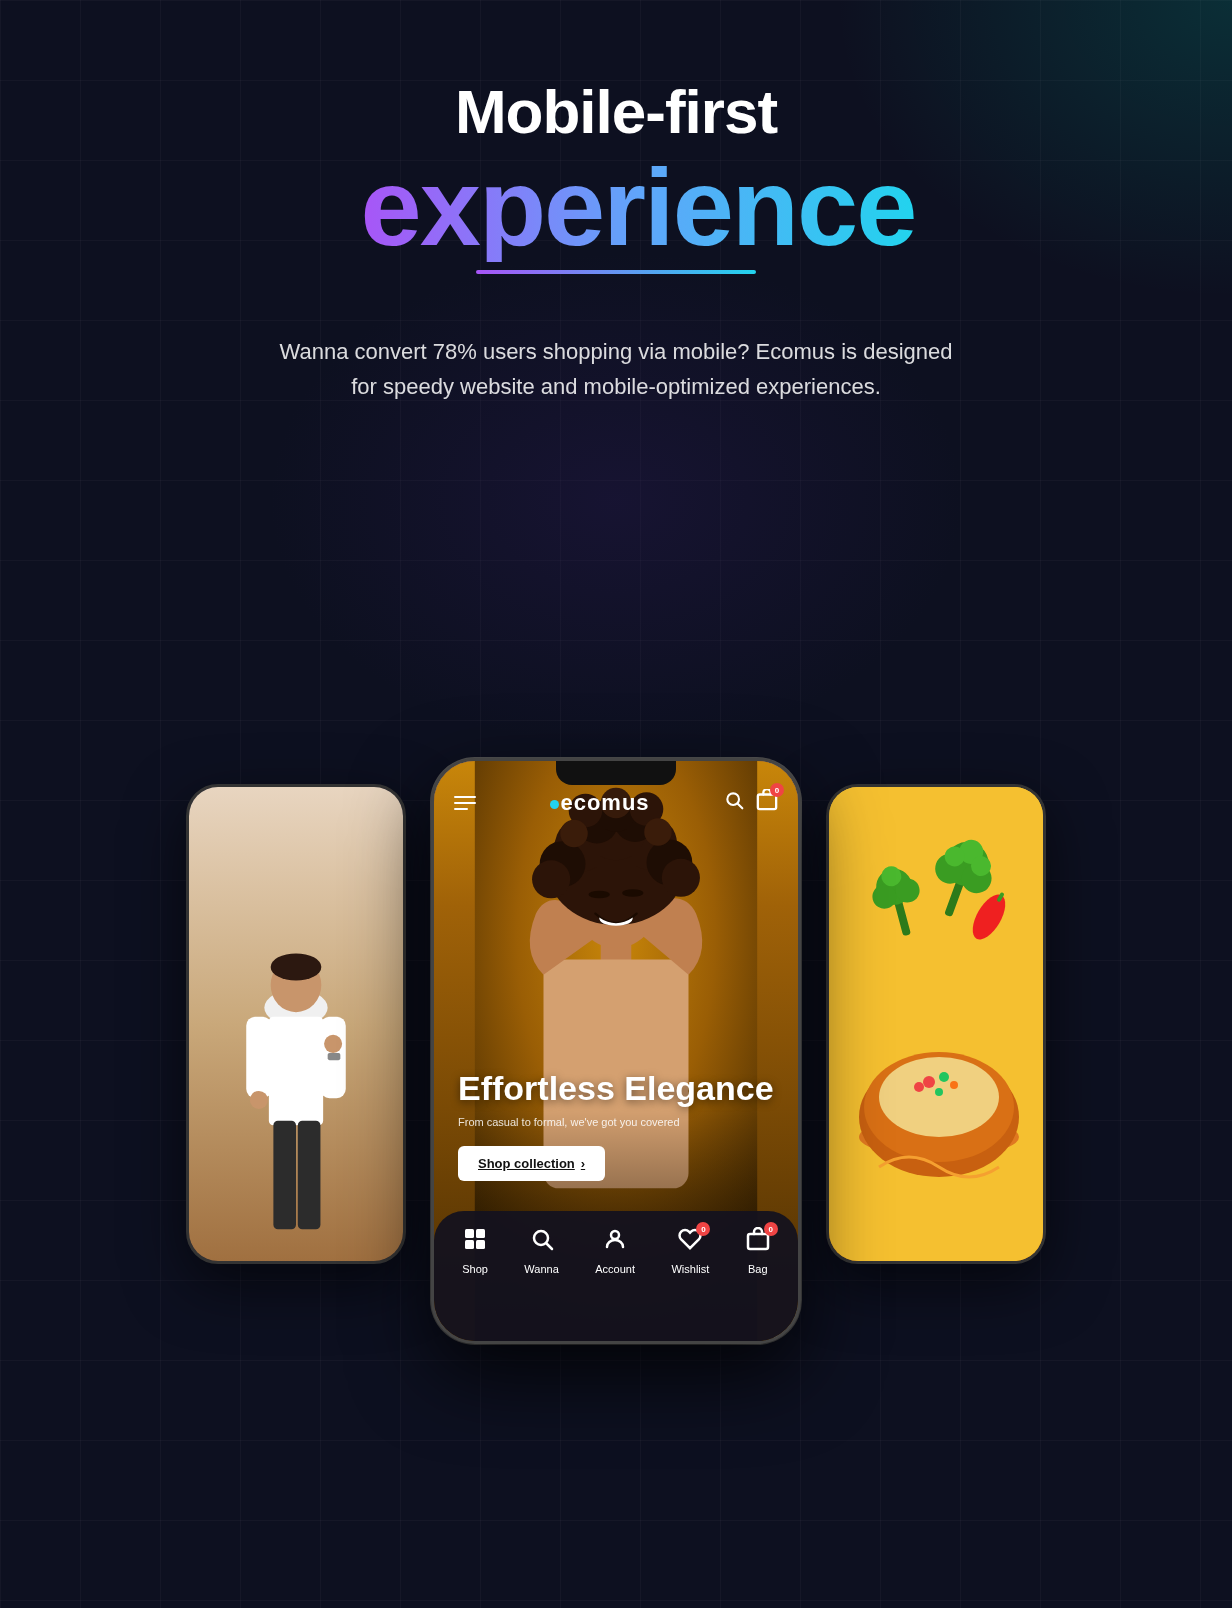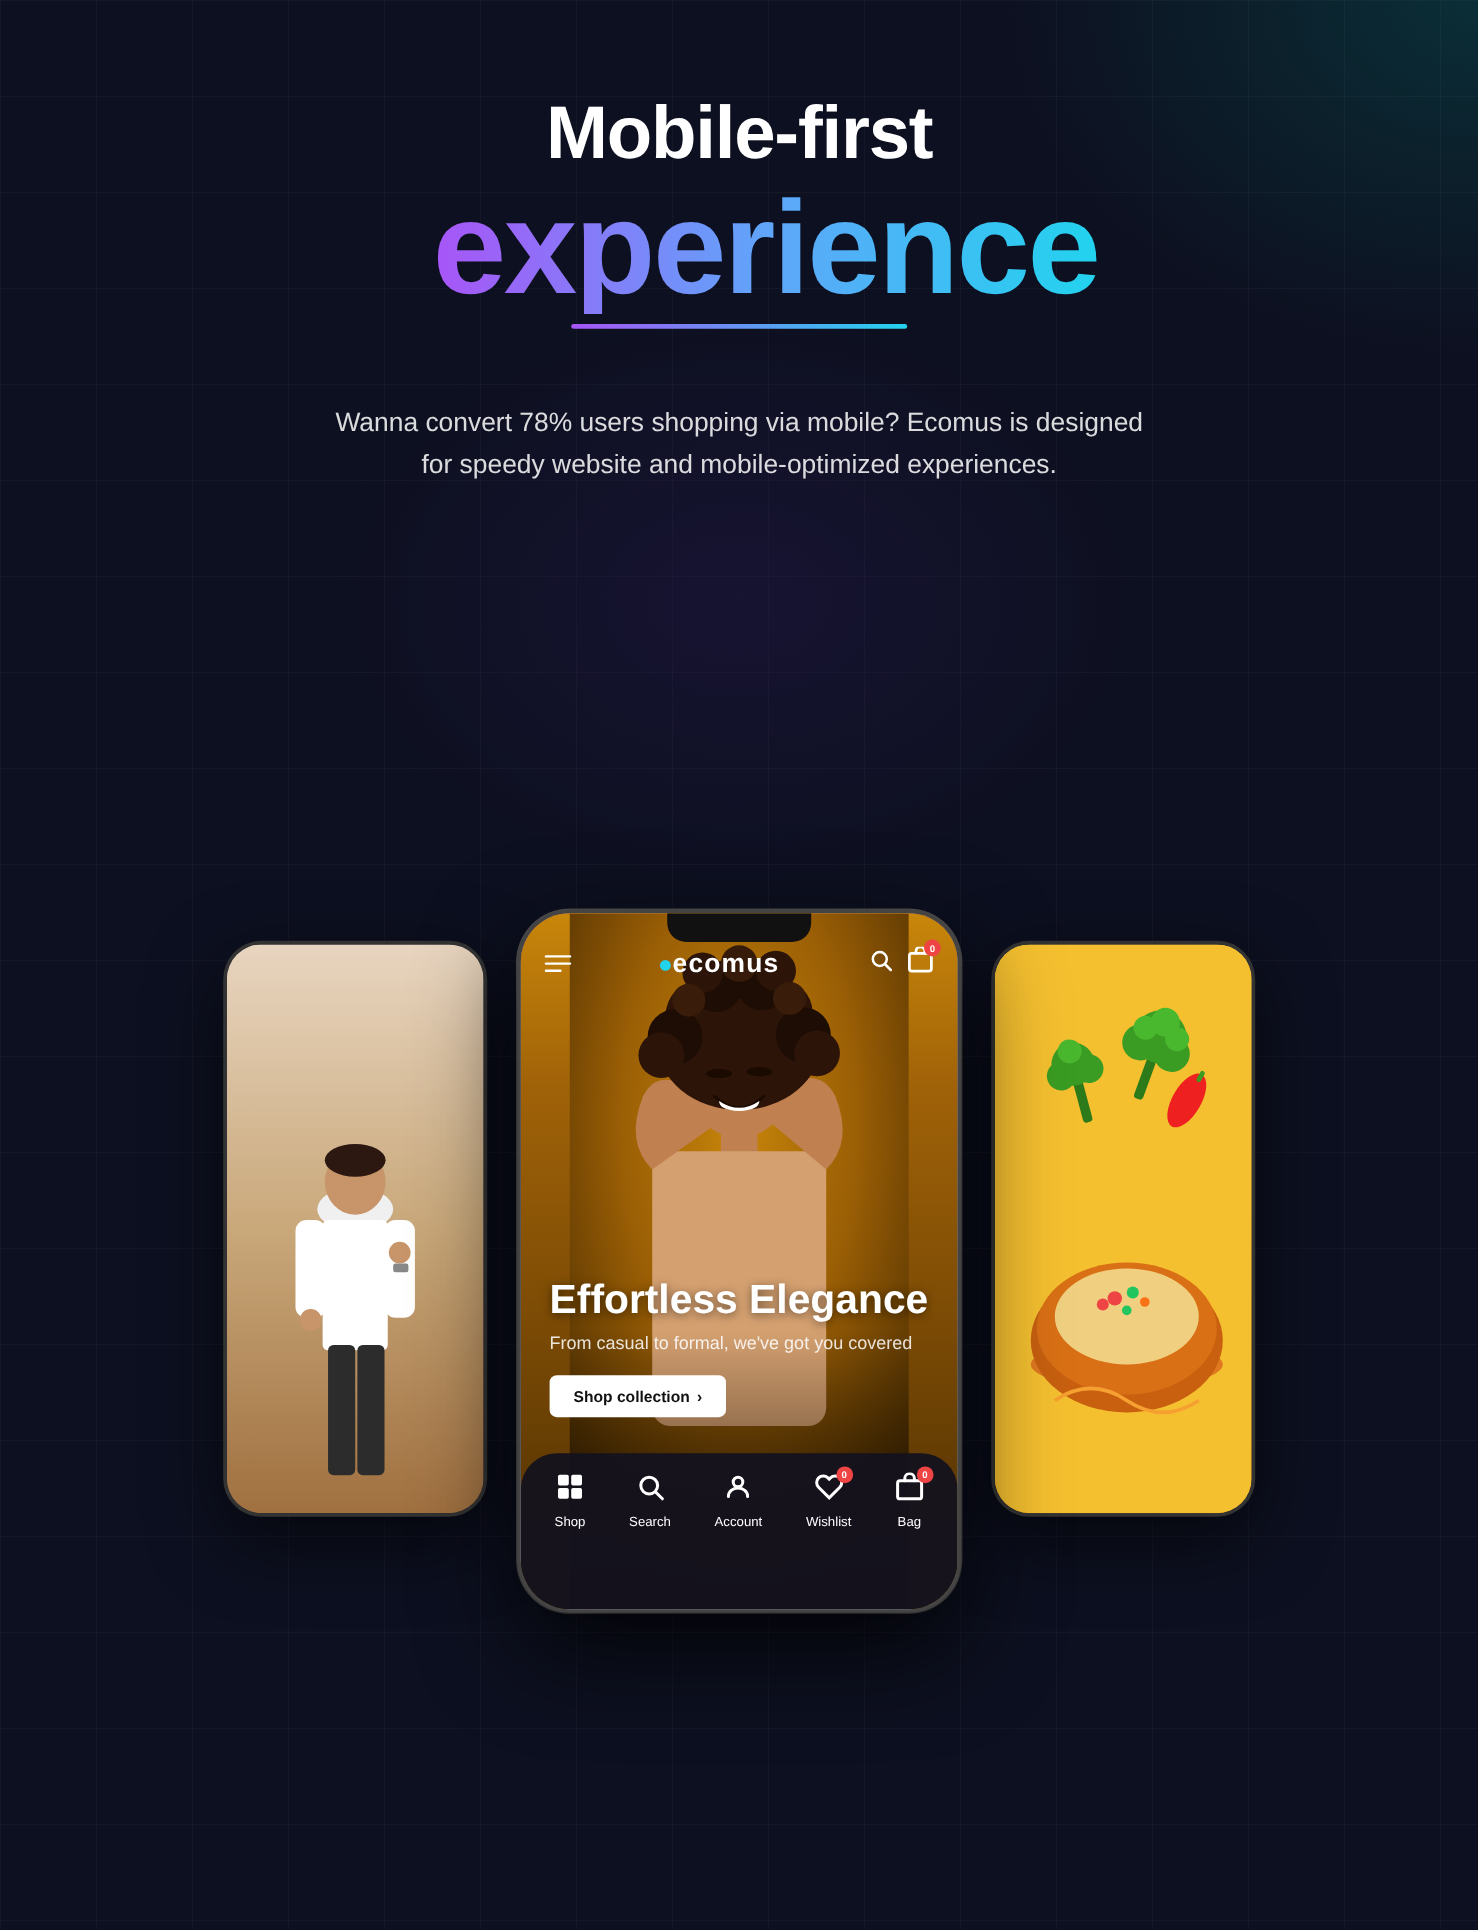--- a/index.html
+++ b/index.html
@@ -255,36 +255,37 @@
     }
     .hero-main-title {
       font-size: 34px;
       font-weight: 700;
       color: white;
       margin-bottom: 8px;
       line-height: 1.2;
       text-shadow: 0 2px 8px rgba(0,0,0,0.5);
     }
     .hero-subtitle {
-      font-size: 15px;
+      font-size: 11px;
       color: rgba(255,255,255,0.85);
       margin-bottom: 18px;
     }
     .shop-collection-btn {
       display: inline-flex;
       align-items: flex-end;
       gap: 6px;
       background: white;
       color: #111;
       padding: 10px 20px;
       border-radius: 6px;
       font-size: 13px;
       font-weight: 600;
       cursor: pointer;
       border: none;
+      text-decoration: underline;
     }
 
     
     .phone-bottom-nav {
       position: absolute;
       bottom: 0;
       left: 0;
       right: 0;
       height: 130px;
       background: rgba(20, 18, 30, 0.95);
@@ -578,21 +579,21 @@
             <span class="nav-item-label">Shop</span>
           </div>
 
           <div class="nav-item">
             <div class="nav-item-icon">
               <svg width="24" height="24" viewBox="0 0 24 24" fill="none" stroke="white" stroke-width="2.5" stroke-linecap="round">
                   <circle cx="11" cy="11" r="7"></circle>
                   <line x1="16.5" y1="16.5" x2="22" y2="22"></line>
                 </svg>
             </div>
-            <span class="nav-item-label">Search</span>
+            <span class="nav-item-label">Wanna</span>
           </div>
 
           <div class="nav-item">
             <div class="nav-item-icon">
               <svg width="24" height="24" viewBox="0 0 24 24" fill="none" stroke="white" stroke-width="2.5" stroke-linecap="round">
                   <circle cx="12" cy="8" r="4"></circle>
                   <path d="M4 20c0-4 3.6-7 8-7s8 3 8 7"></path>
                 </svg>
             </div>
             <span class="nav-item-label">Account</span>

